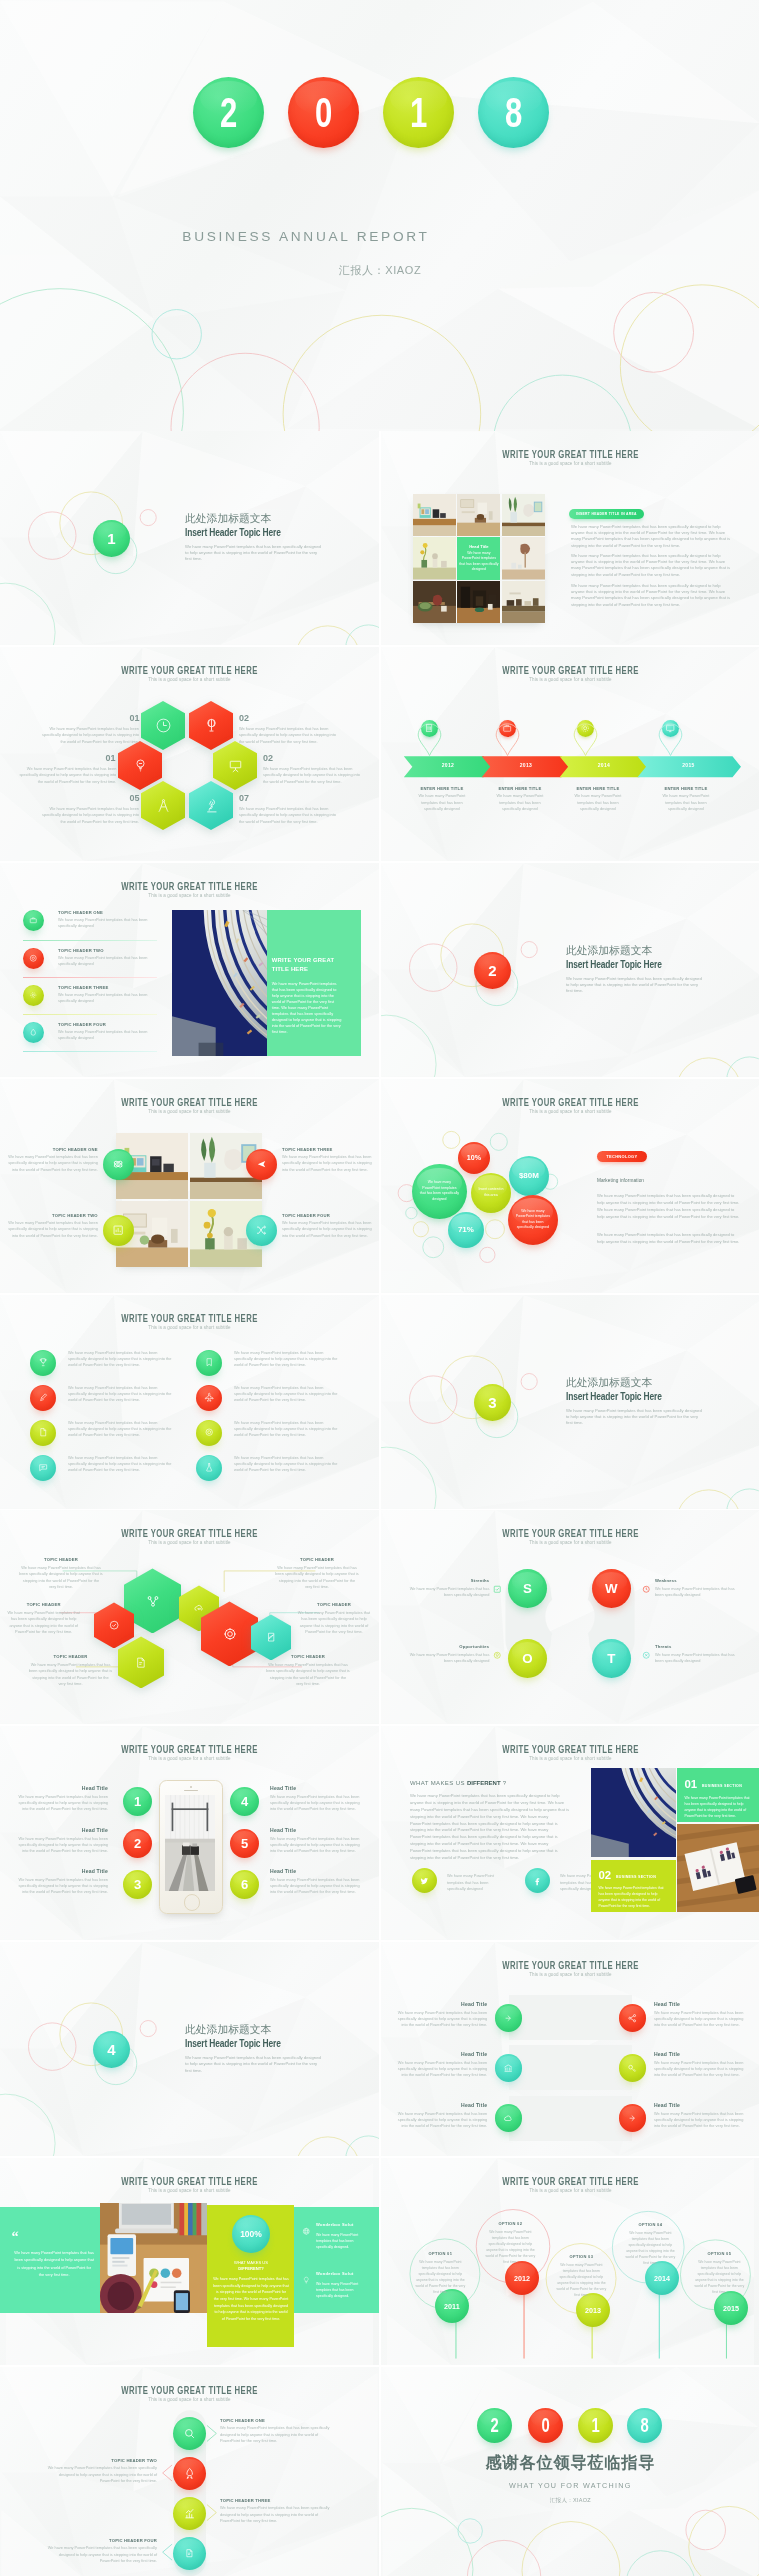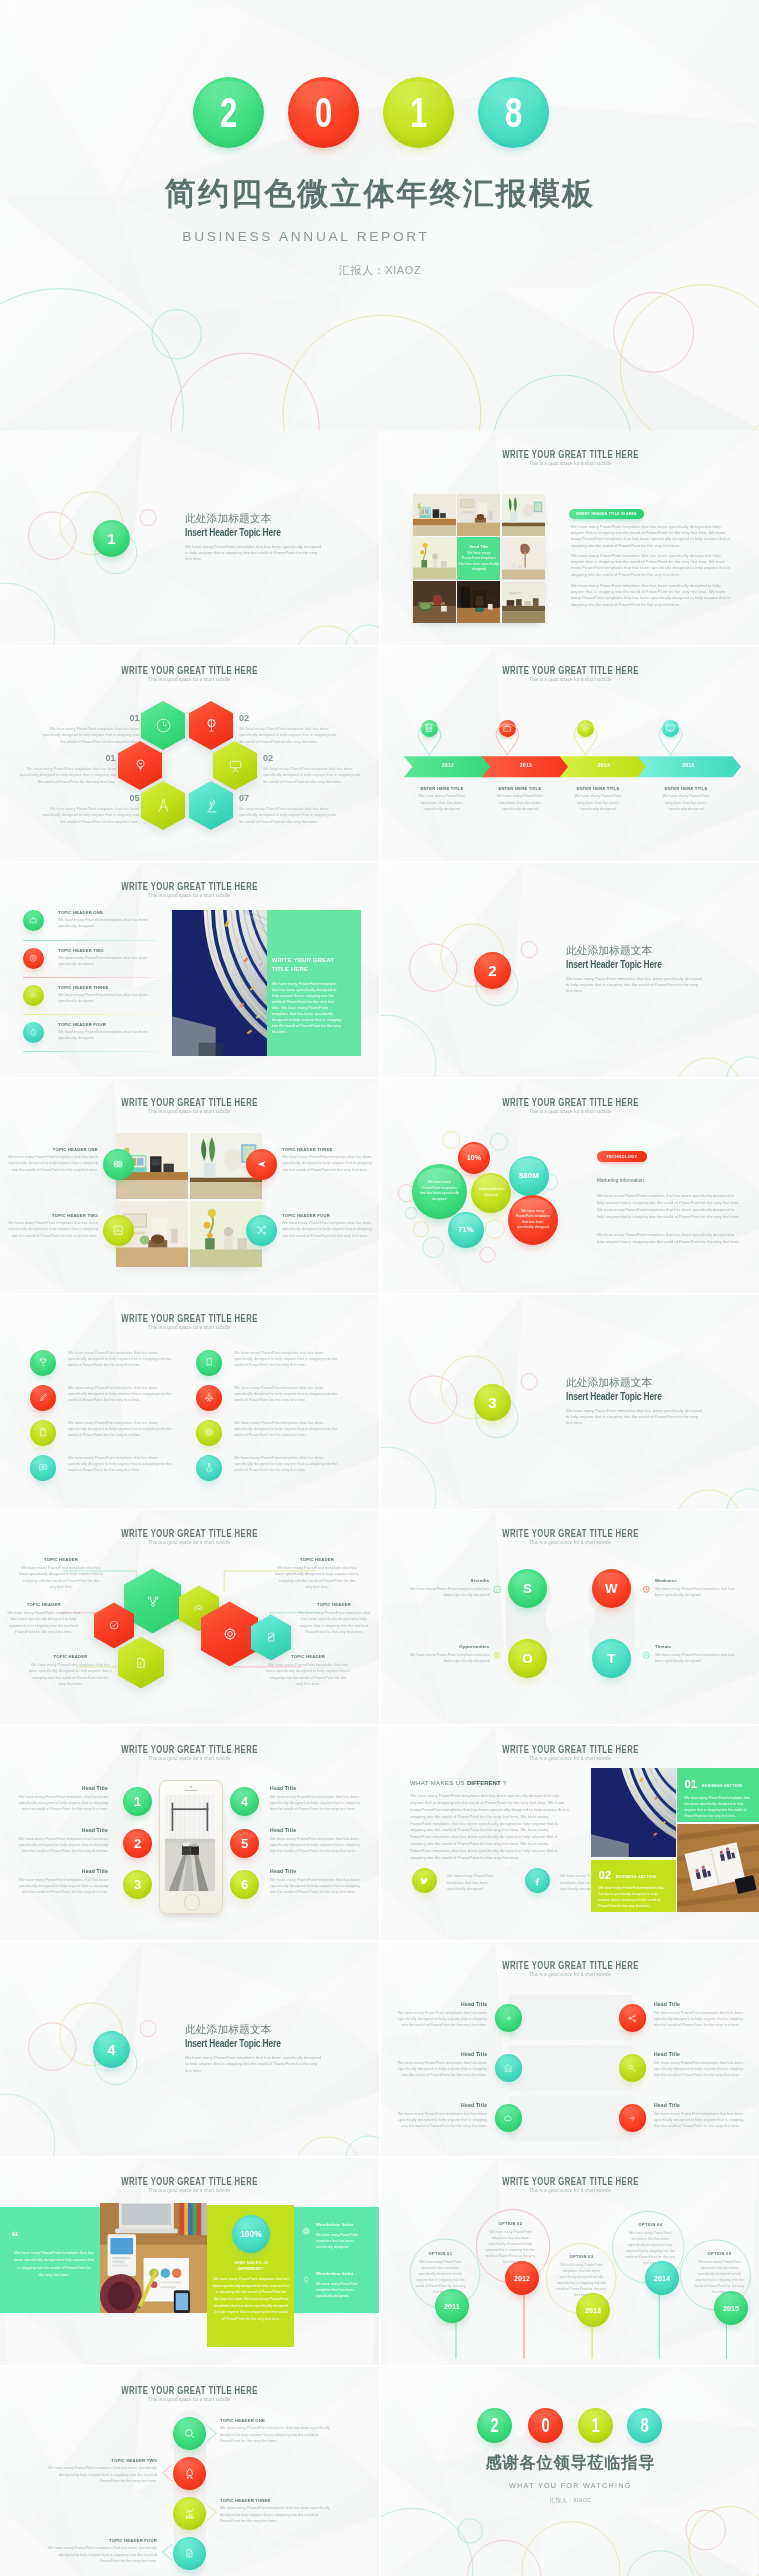--- a/index.html
+++ b/index.html
@@ -203,21 +203,20 @@
       <div class="yb g-r" style="left:288px;top:77px">
           <span>0</span>
         </div>
       <div class="yb g-l" style="left:383px;top:77px">
           <span>1</span>
         </div>
       <div class="yb g-t" style="left:478px;top:77px">
           <span>8</span>
         </div>
     </div>
-    <div class="cover-title">简约四色微立体年终汇报模板</div>
     <div class="cover-sub">BUSINESS ANNUAL REPORT</div>
     <div class="cover-pres">汇报人：XIAOZ</div>
   </div>
 
   <div class="grid">
 
   <div class="row">
 
     <div class="cell">
       <svg class="sfx" viewBox="0 0 399 225">

